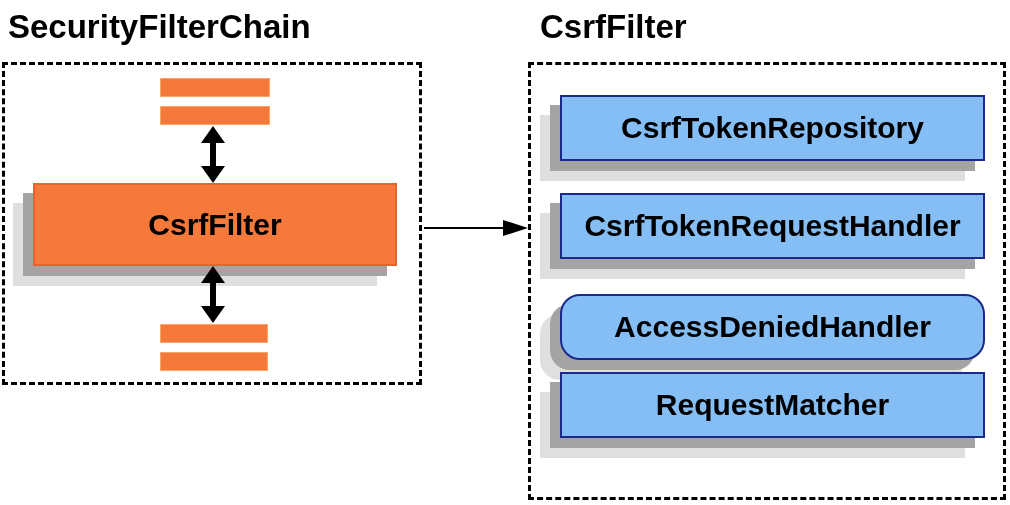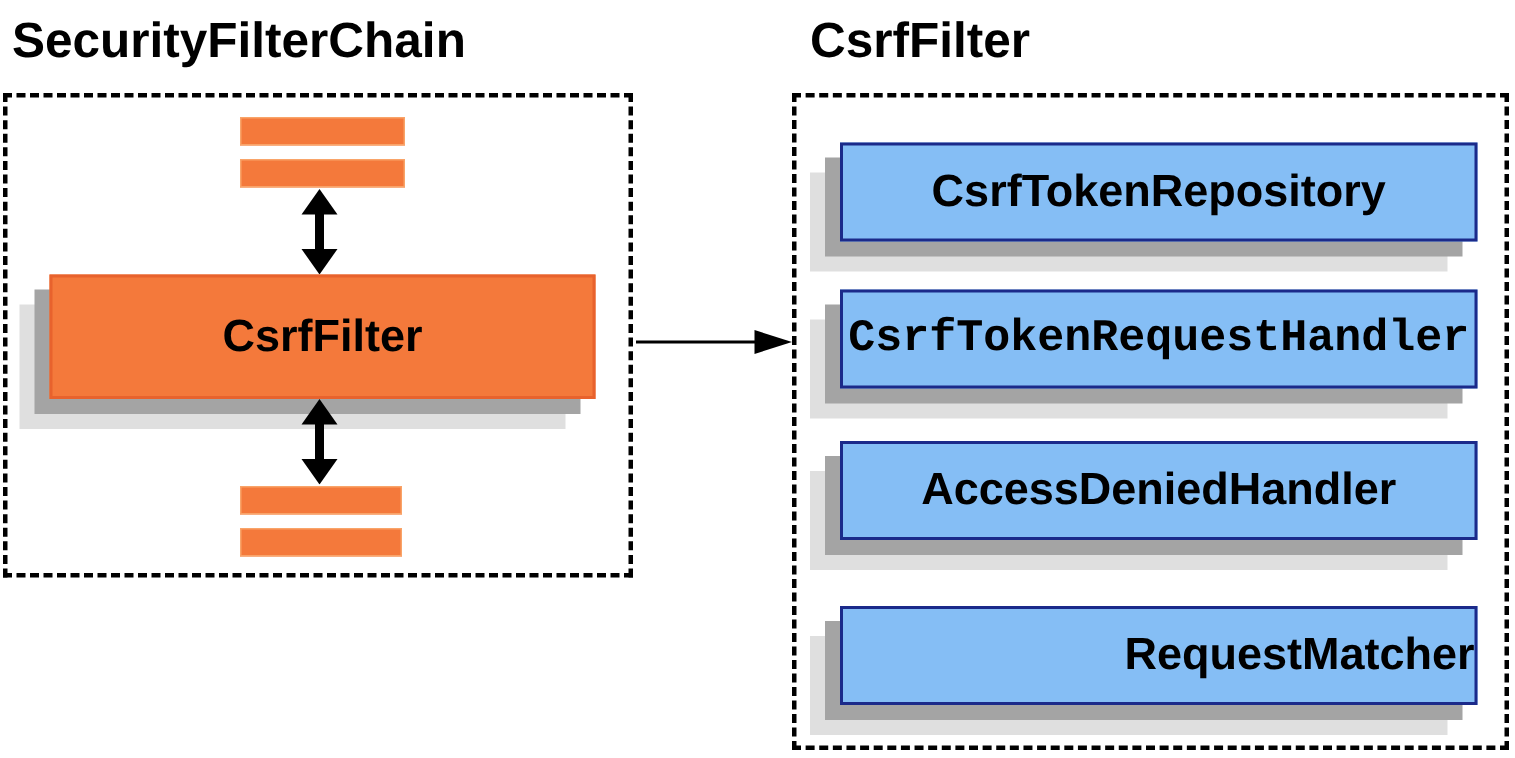--- a/index.html
+++ b/index.html
@@ -57,23 +57,23 @@
     border:2px solid var(--orange-border);
     font-size:30px;
   }
   .blue-node{
     left:560px;width:425px;height:66px;
     background:var(--blue-fill);
     border:2px solid var(--blue-border);
     font-size:30px;
   }
   .blue-node.n0{top:95px;}
-  .blue-node.n1{top:193px;font-family:Liberation Mono, monospace;}
-  .blue-node.n2{top:294px;}
-  .blue-node.n3{top:404px;justify-content:flex-end;}
+  .blue-node.n1{top:193px;}
+  .blue-node.n2{top:294px;border-radius:20px;}
+  .blue-node.n3{top:372px;}
   .v-arrow{position:absolute;left:200px;width:26px;height:57px;}
   .v-arrow.a0{top:126px;}
   .v-arrow.a1{top:266px;}
   .h-arrow{position:absolute;left:424px;top:219px;width:104px;height:18px;}
   svg{display:block;}
 </style>
 </head>
 <body>
 
 <div class="canvas">

